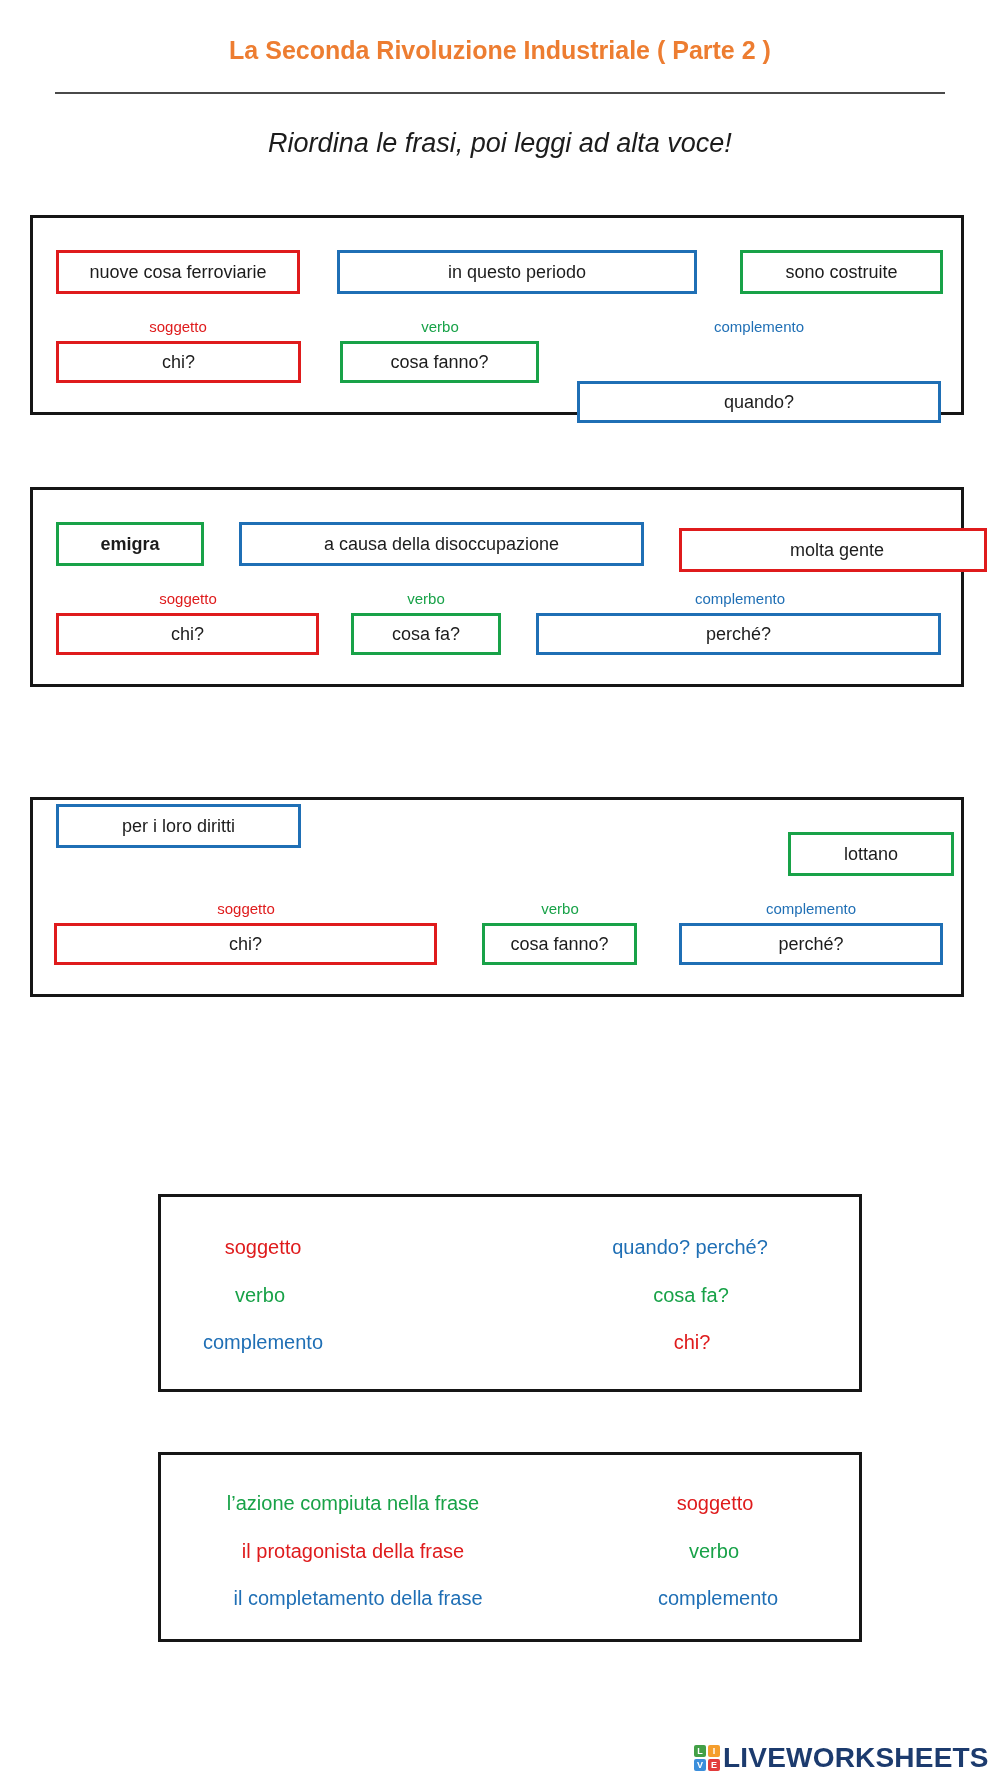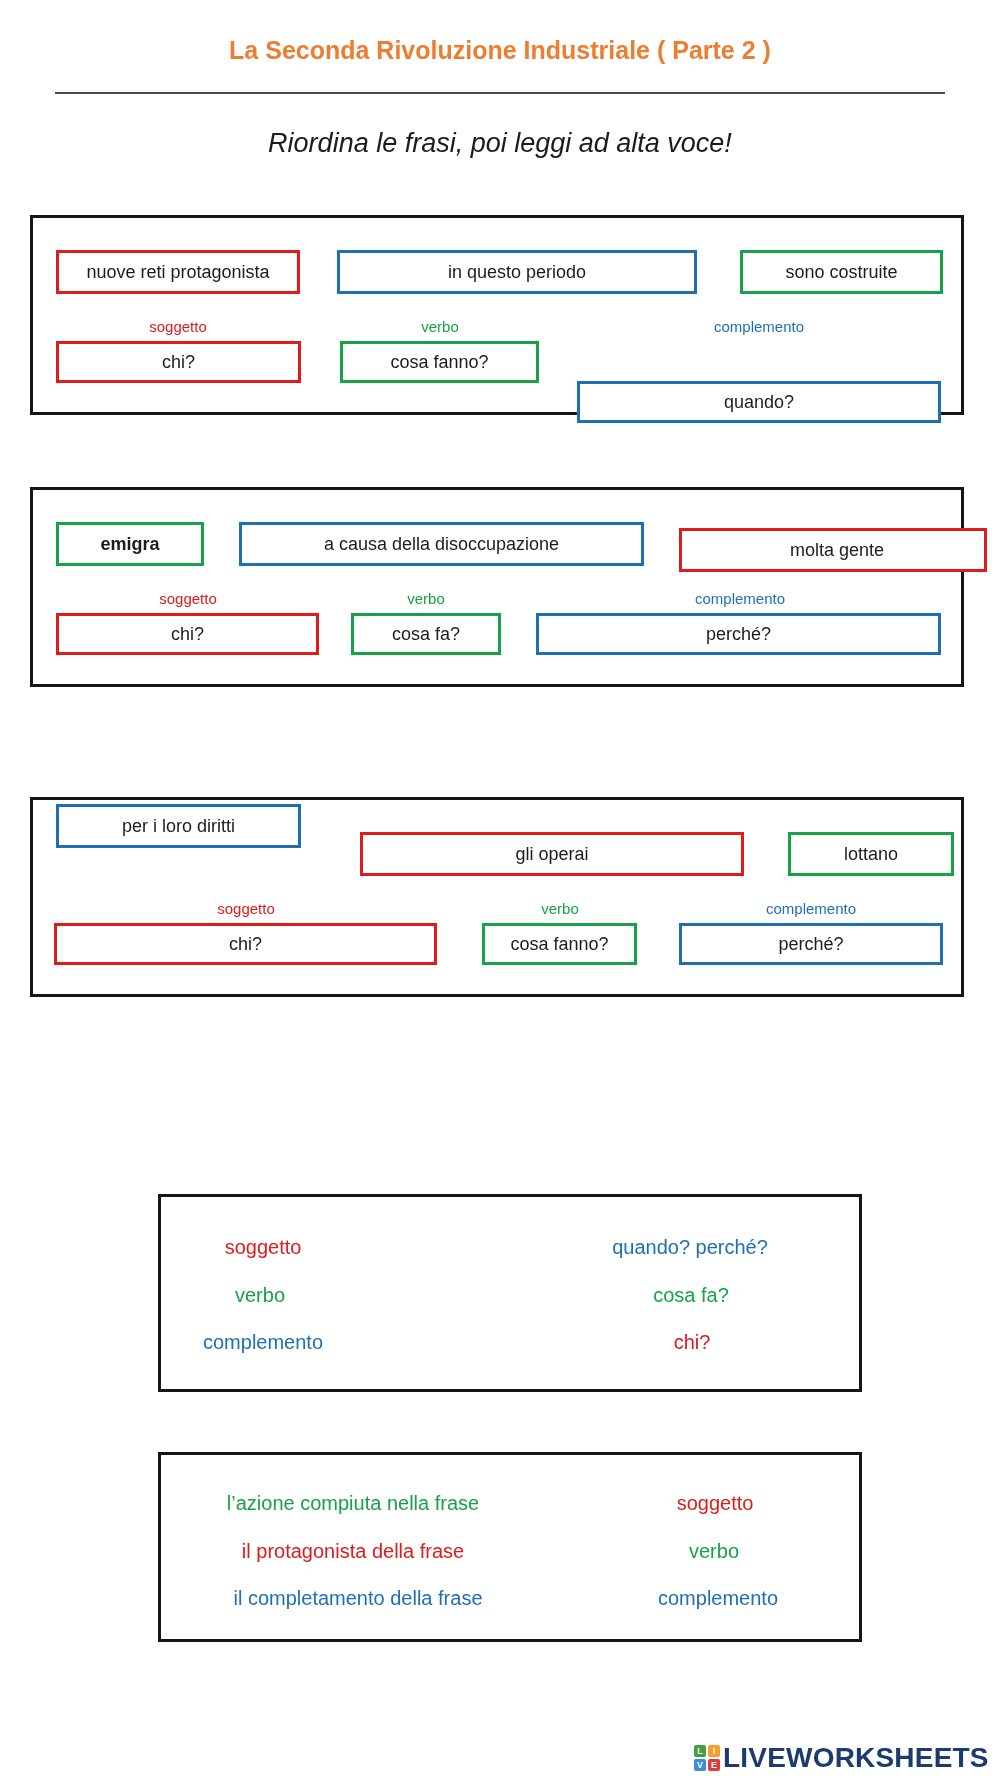--- a/index.html
+++ b/index.html
@@ -40,21 +40,21 @@
 <body>
 
 <div id="canvas">
 
   <div class="page-title">La Seconda Rivoluzione Industriale ( Parte 2 )</div>
   <div class="rule"></div>
 
   <div class="section-heading" style="top:128px;">Riordina le frasi, poi leggi ad alta voce!</div>
 
   <div class="ebox" style="top:215px;"></div>
-  <div class="pbox bd-red" style="top:250px;left:56px;width:244px;">nuove reti protagonista</div>
+  <div class="pbox bd-red" style="top:250px;left:56px;width:244px;">nuove cosa ferroviarie</div>
   <div class="pbox bd-blue" style="top:250px;left:337px;width:360px;">in questo periodo</div>
   <div class="pbox bd-green" style="top:250px;left:740px;width:203px;">sono costruite</div>
   <div class="albl t-red" style="top:318px;left:178px;">soggetto</div>
   <div class="albl t-green" style="top:318px;left:440px;">verbo</div>
   <div class="albl t-blue" style="top:318px;left:759px;">complemento</div>
   <div class="qbox bd-red" style="top:341px;left:56px;width:245px;">chi?</div>
   <div class="qbox bd-green" style="top:341px;left:340px;width:199px;">cosa fanno?</div>
   <div class="qbox bd-blue" style="top:341px;left:577px;width:364px;margin-top:40px;">quando?</div>
 
   <div class="ebox" style="top:487px;"></div>
@@ -63,21 +63,20 @@
   <div class="pbox bd-red" style="top:528px;left:679px;width:308px;padding-left:8px;">molta gente</div>
   <div class="albl t-red" style="top:590px;left:188px;">soggetto</div>
   <div class="albl t-green" style="top:590px;left:426px;">verbo</div>
   <div class="albl t-blue" style="top:590px;left:740px;">complemento</div>
   <div class="qbox bd-red" style="top:613px;left:56px;width:263px;">chi?</div>
   <div class="qbox bd-green" style="top:613px;left:351px;width:150px;">cosa fa?</div>
   <div class="qbox bd-blue" style="top:613px;left:536px;width:405px;">perché?</div>
 
   <div class="ebox" style="top:797px;"></div>
   <div class="pbox bd-blue" style="top:804px;left:56px;width:245px;">per i loro diritti</div>
-  <div class="pbox bd-red" style="top:832px;left:360px;width:384px;">gli operai</div>
   <div class="pbox bd-green" style="top:832px;left:788px;width:166px;">lottano</div>
   <div class="albl t-red" style="top:900px;left:246px;">soggetto</div>
   <div class="albl t-green" style="top:900px;left:560px;">verbo</div>
   <div class="albl t-blue" style="top:900px;left:811px;">complemento</div>
   <div class="qbox bd-red" style="top:923px;left:54px;width:383px;">chi?</div>
   <div class="qbox bd-green" style="top:923px;left:482px;width:155px;">cosa fanno?</div>
   <div class="qbox bd-blue" style="top:923px;left:679px;width:264px;">perché?</div>
 
 
   <div class="mbox" style="top:1194px;height:198px;"></div>

